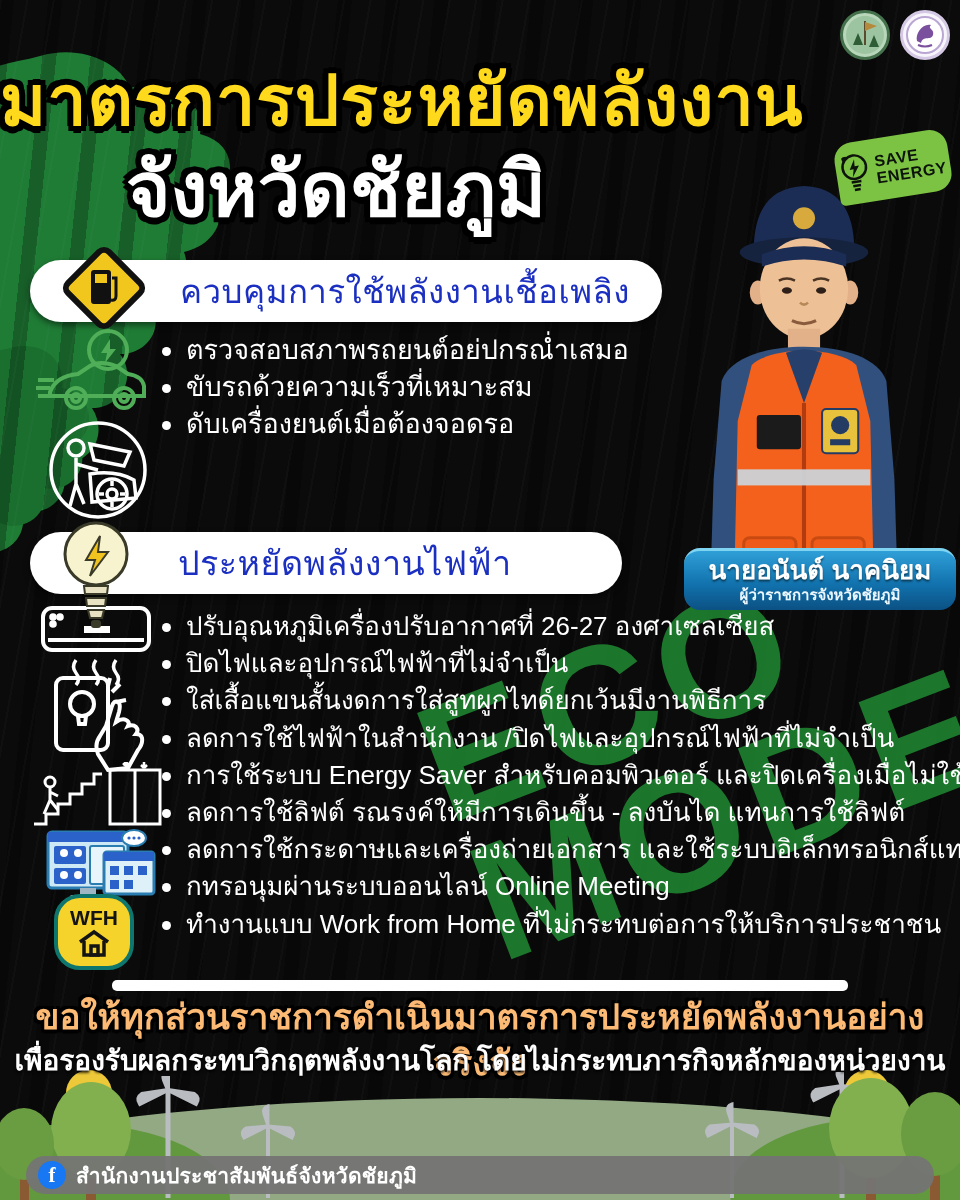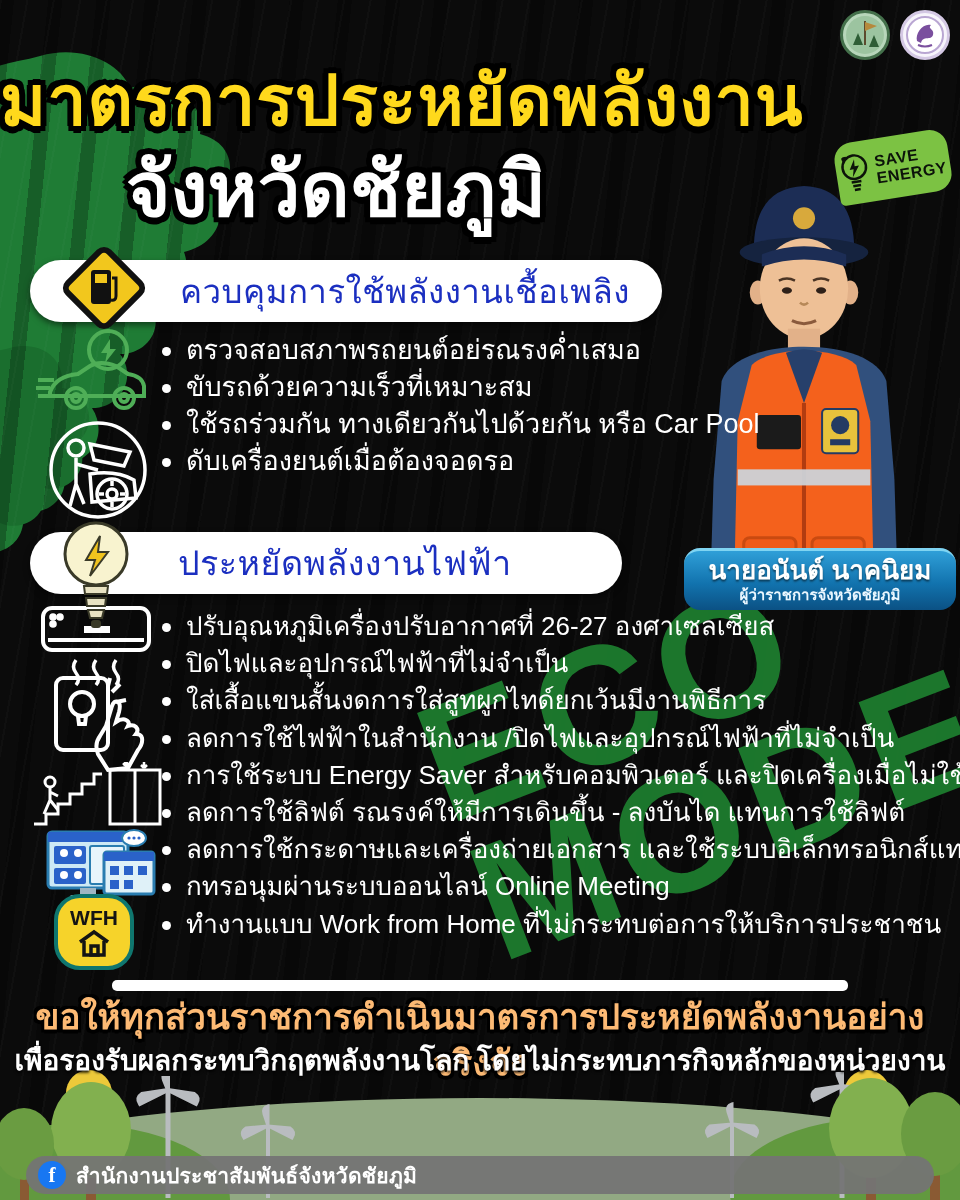--- a/index.html
+++ b/index.html
@@ -253,29 +253,25 @@
       <line x1="66" y1="63" x2="66" y2="68"></line>
         <line x1="66" y1="84" x2="66" y2="89"></line>
       <line x1="53" y1="76" x2="58" y2="76"></line>
         <line x1="74" y1="76" x2="79" y2="76"></line>
     </svg>
   </div>
 
   <div class="bullets bullets1">
     <div class="row">
         <span class="dot"></span>
-        <span>ตรวจสอบสภาพรถยนต์อย่รณรงค่ำเสมอ</span>
+        <span>ตรวจสอบสภาพรถยนต์อย่ปกรณ่ำเสมอ</span>
       </div>
     <div class="row">
         <span class="dot"></span>
         <span>ขับรถด้วยความเร็วที่เหมาะสม</span>
-      </div>
-    <div class="row">
-        <span class="dot"></span>
-        <span>ใช้รถร่วมกัน ทางเดียวกันไปด้วยกัน หรือ Car Pool</span>
       </div>
     <div class="row">
         <span class="dot"></span>
         <span>ดับเครื่องยนต์เมื่อต้องจอดรอ</span>
       </div>
   </div>
 
   <div class="pill pill2">
     <div class="label">ประหยัดพลังงานไฟฟ้า</div>
   </div>

